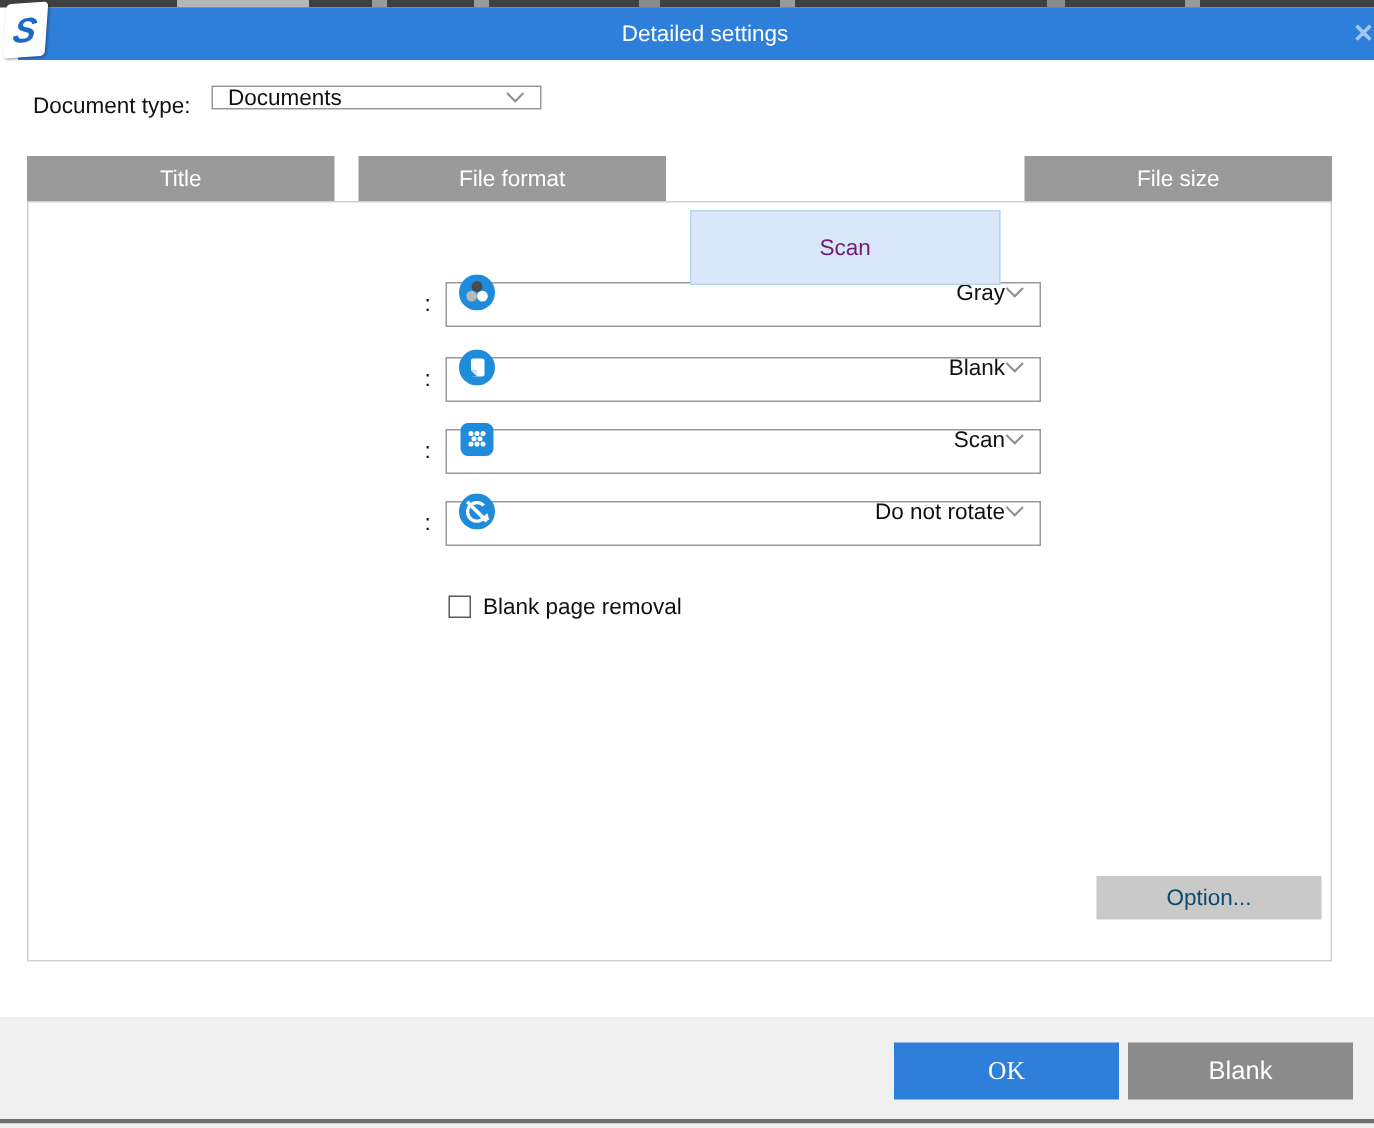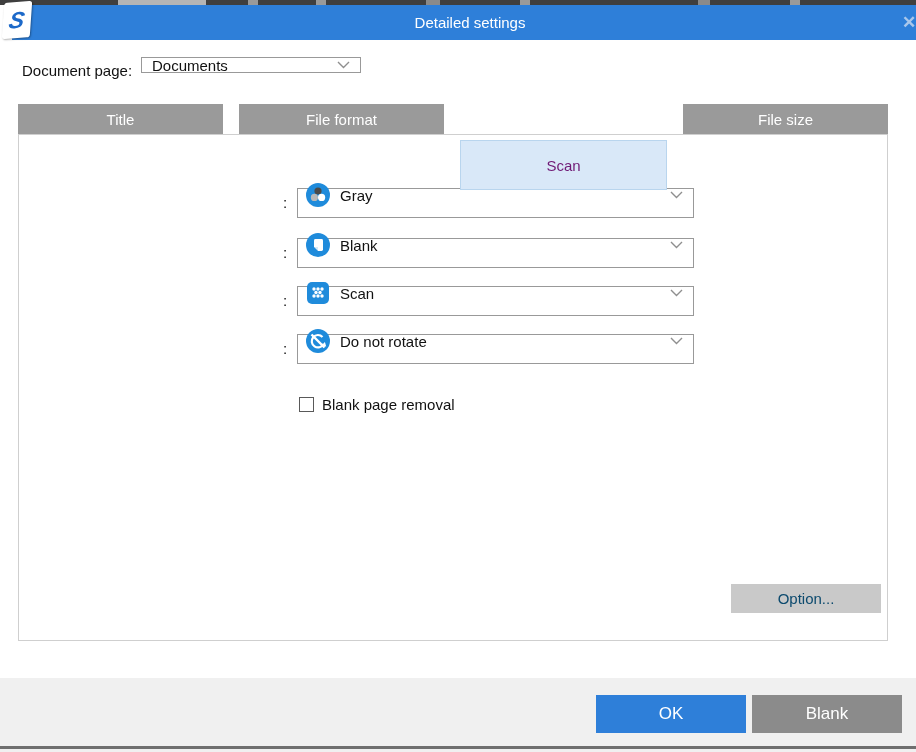--- a/index.html
+++ b/index.html
@@ -44,39 +44,39 @@
                   border:1px solid #b9d5ee;margin-top:36px; }
 
   
   .panel { position:absolute; left:18px; top:134px; width:870px; height:507px;
            background:#ffffff; border:1px solid #cfcfcf; z-index:1; }
 
   .row { position:absolute; left:0; height:30px; }
   .row-colon { position:absolute; left:264px; top:6px; font-size:15px; color:#111; }
   .row-combo { position:absolute; left:278px; top:0; width:397px; height:30px;
                background:#fff; border:1px solid #999; display:flex; align-items:center;
-               padding:0 10px 16px 8px; cursor:pointer; }
+               padding:0 10px 16px 8px; cursor:pointer;text-align:right; }
   .row-combo .ficon { width:24px; height:24px; margin-right:10px; flex:0 0 auto; }
   .row-combo .val { font-size:15px; color:#111; flex:1; }
 
   .chk-row { position:absolute; left:280px; top:249px; display:flex; align-items:center;margin-top:12px; }
   .chk-box { width:15px; height:15px; background:#fff; border:1px solid #595959; cursor:pointer; }
   .chk-label { margin-left:8px; font-size:15px; color:#111; }
 
   .option-btn { position:absolute; left:712px; top:449px; width:150px; height:29px;
                 background:#c9c9c9; border:none; font-size:15px; color:#0c4a6e;
                 font-family:"Liberation Sans", sans-serif;
                 display:flex; align-items:center; justify-content:center; cursor:pointer; }
 
   
   .footer { position:absolute; left:0; top:678px; width:916px; height:68px; background:#f0f0f0; }
   .btn { position:absolute; top:17px; width:150px; height:38px; border:none; font-size:17px;
          color:#ffffff; font-family:"Liberation Sans", sans-serif;
          display:flex; align-items:center; justify-content:center; cursor:pointer; }
-  .btn-ok { left:596px; background:#2e7fd9; }
+  .btn-ok { left:596px; background:#2e7fd9;font-family:Liberation Serif, serif; }
   .btn-cancel { left:752px; background:#8b8b8b; }
   .bottom-line { position:absolute; left:0; top:746px; width:916px; height:3px; background:#6f6f6f; }
   .bottom-lt { position:absolute; left:0; top:749px; width:916px; height:3px; background:#f0f0f0; }
 </style>
 </head>
 <body>
 
 <div class="screen">
 
   <div class="top-strip">
@@ -90,21 +90,21 @@
   </div>
 
   <div class="titlebar">
     <div class="title">Detailed settings</div>
     <div class="close-btn">✕</div>
   </div>
   <div class="logo">
     <span>S</span>
   </div>
 
-  <div class="doctype-label">Document page:</div>
+  <div class="doctype-label">Document type:</div>
   <div class="doctype-combo">
     <span class="val">Documents</span>
     <svg class="chev" width="13" height="8" viewBox="0 0 13 8">
       <polyline points="1,1 6.5,6.5 12,1" fill="none" stroke="#8f8f8f" stroke-width="1.4"></polyline>
     </svg>
   </div>
 
   <div class="tabs">
     <div class="tab">Title</div>
     <div class="tab">File format</div>

